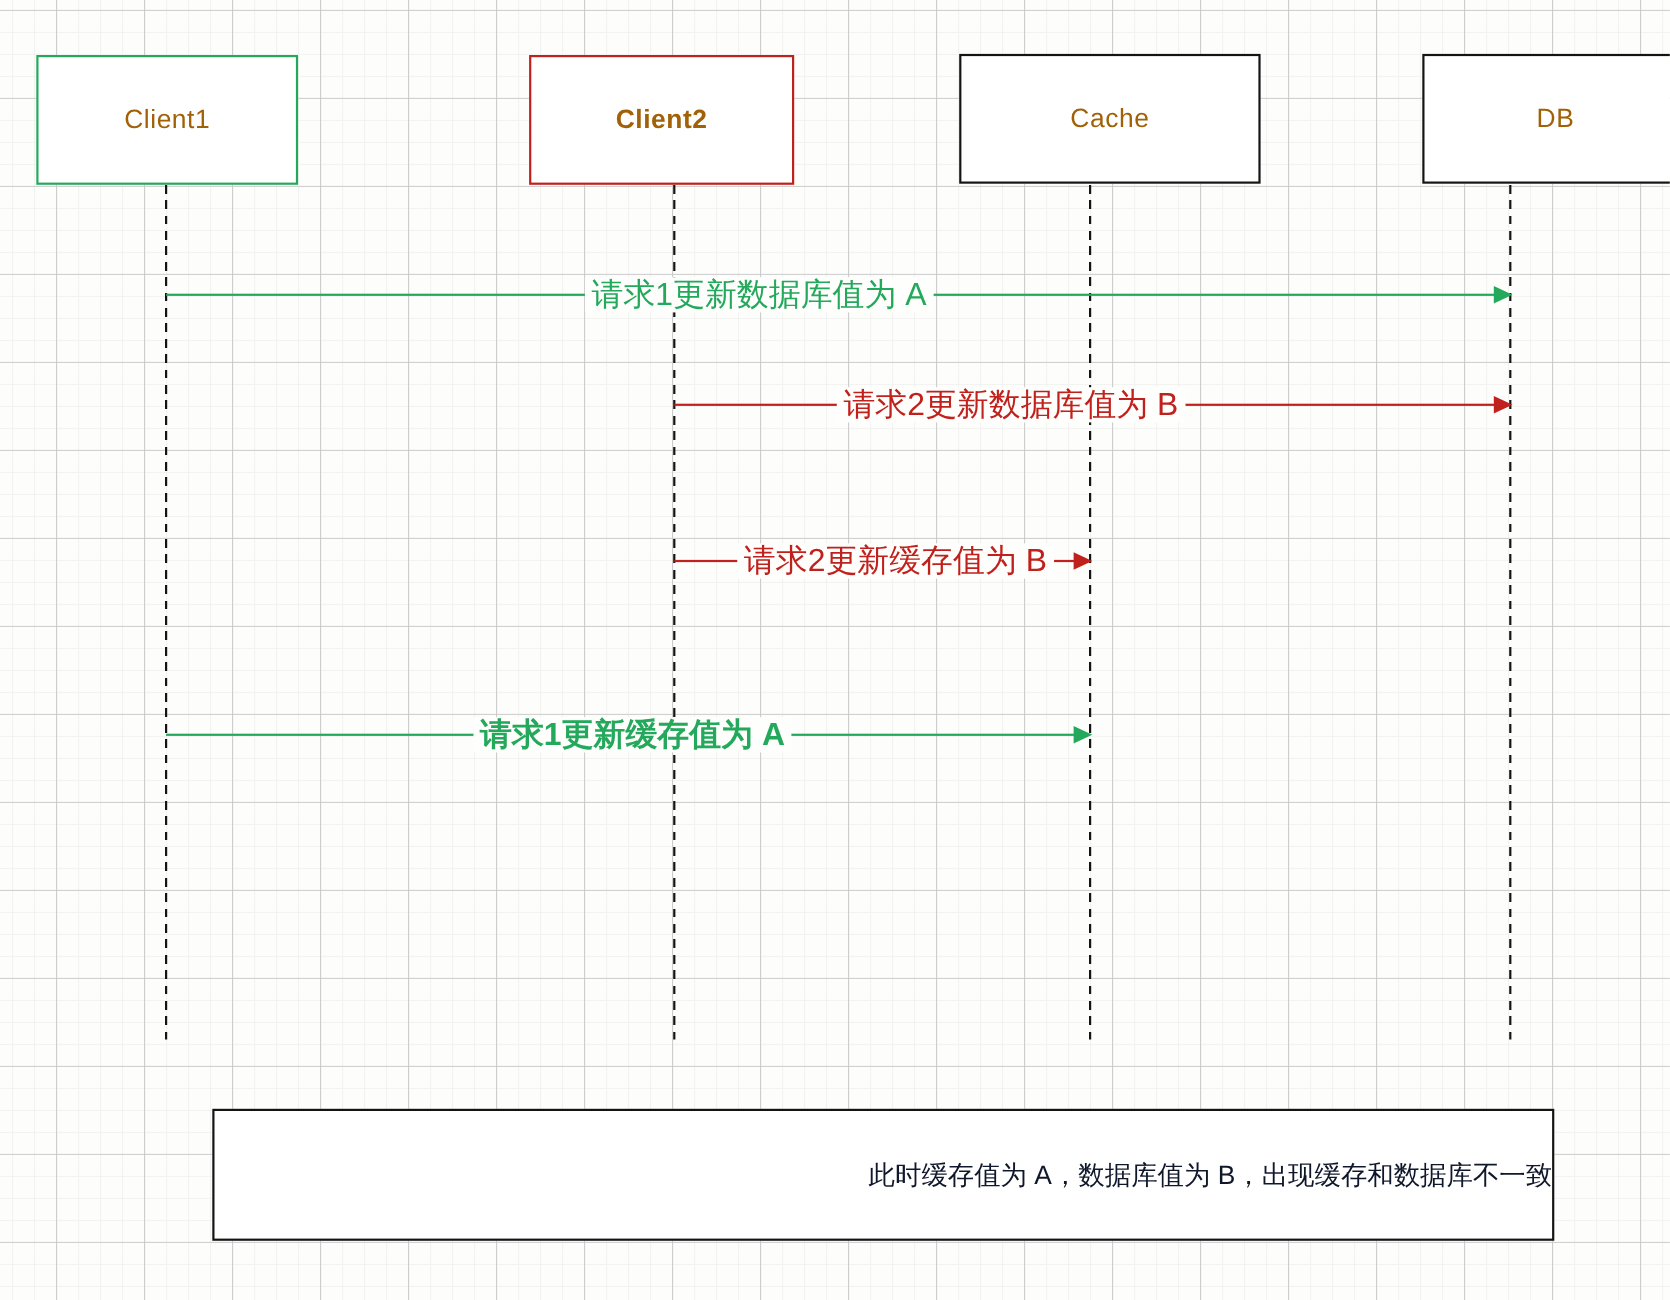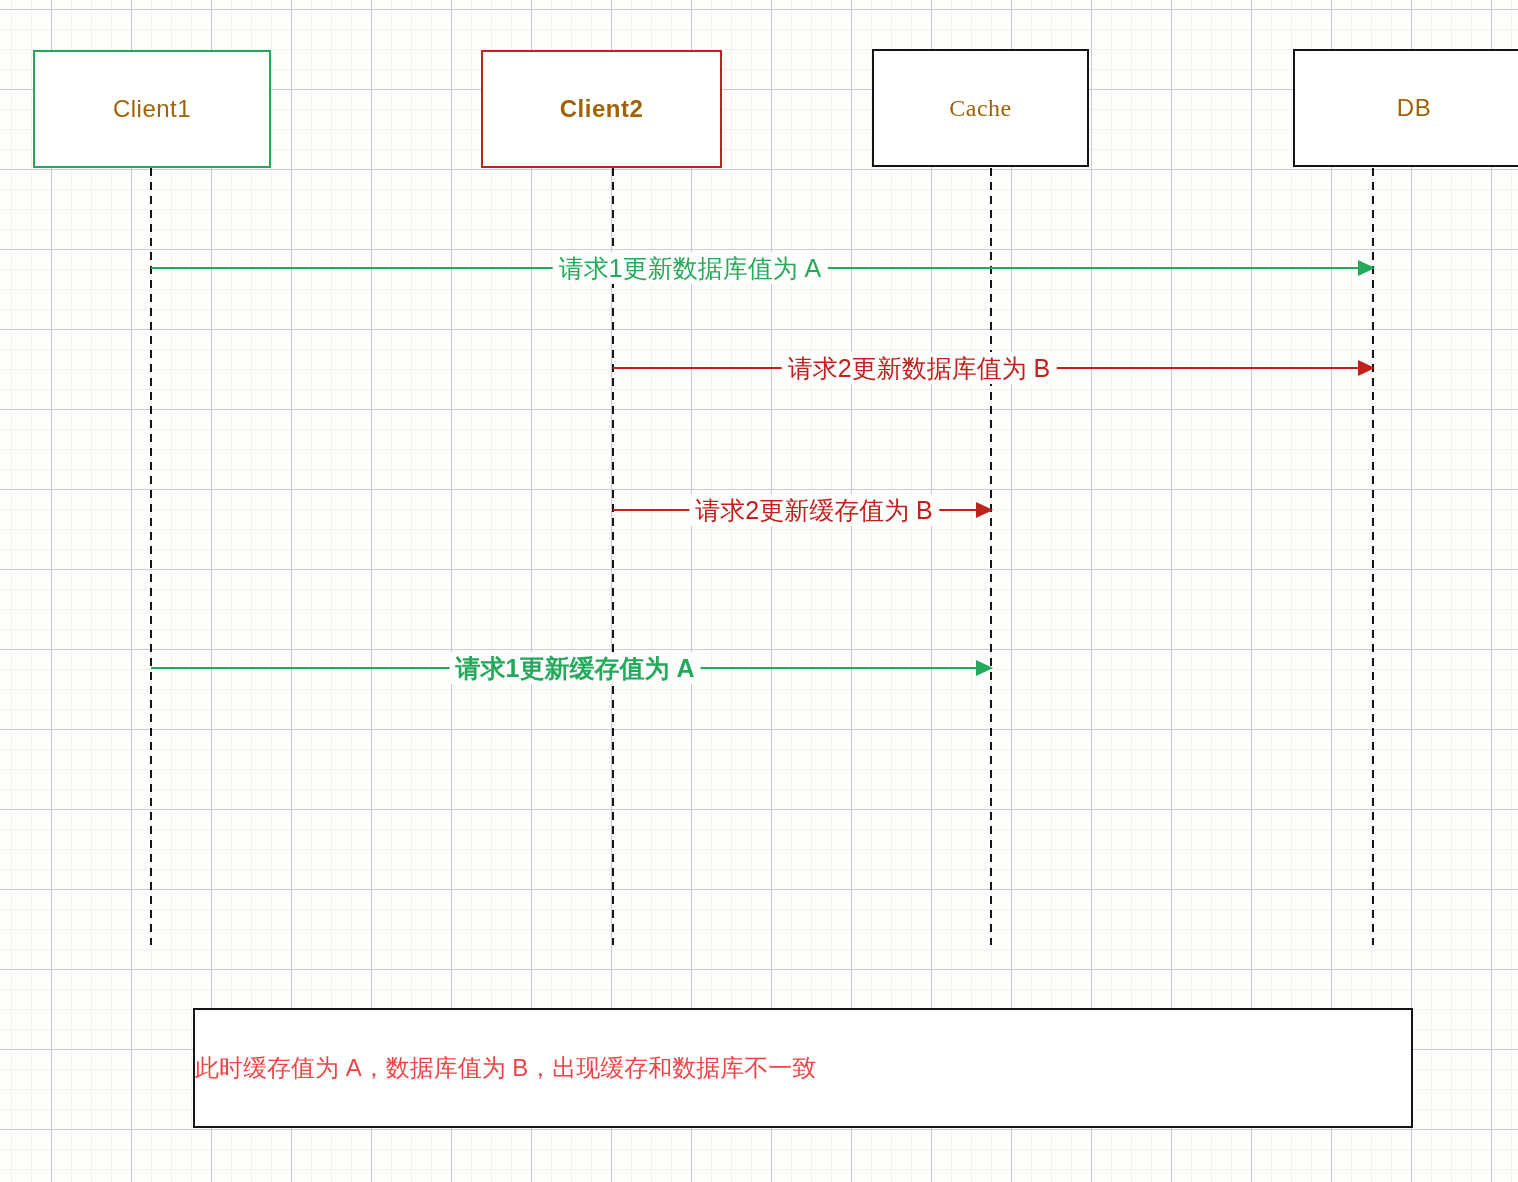--- a/index.html
+++ b/index.html
@@ -18,21 +18,21 @@
   .canvas{position:absolute;inset:0;}
 
   
   .actor{
     position:absolute;box-sizing:border-box;background:#ffffff;
     border:2px solid #141414;display:flex;align-items:center;justify-content:center;
     font-size:24px;color:#a16207;letter-spacing:0.5px;
   }
   .actor1{left:33px;top:50px;width:238px;height:118px;}
   .actor2{left:481px;top:50px;width:241px;height:118px;}
-  .actor3{left:872px;top:49px;width:217px;height:118px;font-family:Liberation Serif, serif;}
+  .actor3{left:872px;top:49px;width:274px;height:118px;}
   .actor4{left:1293px;top:49px;width:242px;height:118px;}
 
   
   .lifeline{
     position:absolute;top:168px;width:2px;height:777px;
     background:repeating-linear-gradient(to bottom,#141414 0 8px,transparent 8px 14px);
   }
   .ll1{left:150px;}
   .ll2{left:612px;}
   .ll3{left:990px;}
@@ -46,33 +46,33 @@
   .a4{left:151px;top:668px;width:840px;}
   .shaft{position:absolute;left:0;right:2px;top:-1px;height:2px;background:currentColor;}
   .head{
     position:absolute;right:-2px;top:-8px;width:0;height:0;
     border-left:17px solid currentColor;
     border-top:8px solid transparent;border-bottom:8px solid transparent;
   }
   .mlabel{
     position:absolute;top:0;transform:translate(-50%,-50%);
     background:#fefefc;padding:2px 6px;white-space:nowrap;
-    font-size:25px;line-height:28px;
+    font-size:29px;line-height:28px;
   }
   .a1 .mlabel{left:539px;}
   .a2 .mlabel{left:296px;margin-left:10px;}
   .a3 .mlabel{left:201px;}
   .a4 .mlabel{left:424px;font-weight:bold;}
 
   
   .note{
     position:absolute;left:193px;top:1008px;width:1220px;height:120px;
     box-sizing:border-box;background:#ffffff;border:2px solid #141414;
-    display:flex;align-items:center;justify-content:flex-start;
-    font-size:24px;color:#ef4444;
+    display:flex;align-items:center;justify-content:flex-end;
+    font-size:24px;color:#0f172a;
   }
 </style>
 </head>
 <body>
 
 <div class="canvas">
 
   <div class="actor actor1" style="border-color: rgb(36, 169, 92);">
     <span>Client1</span>
   </div>

